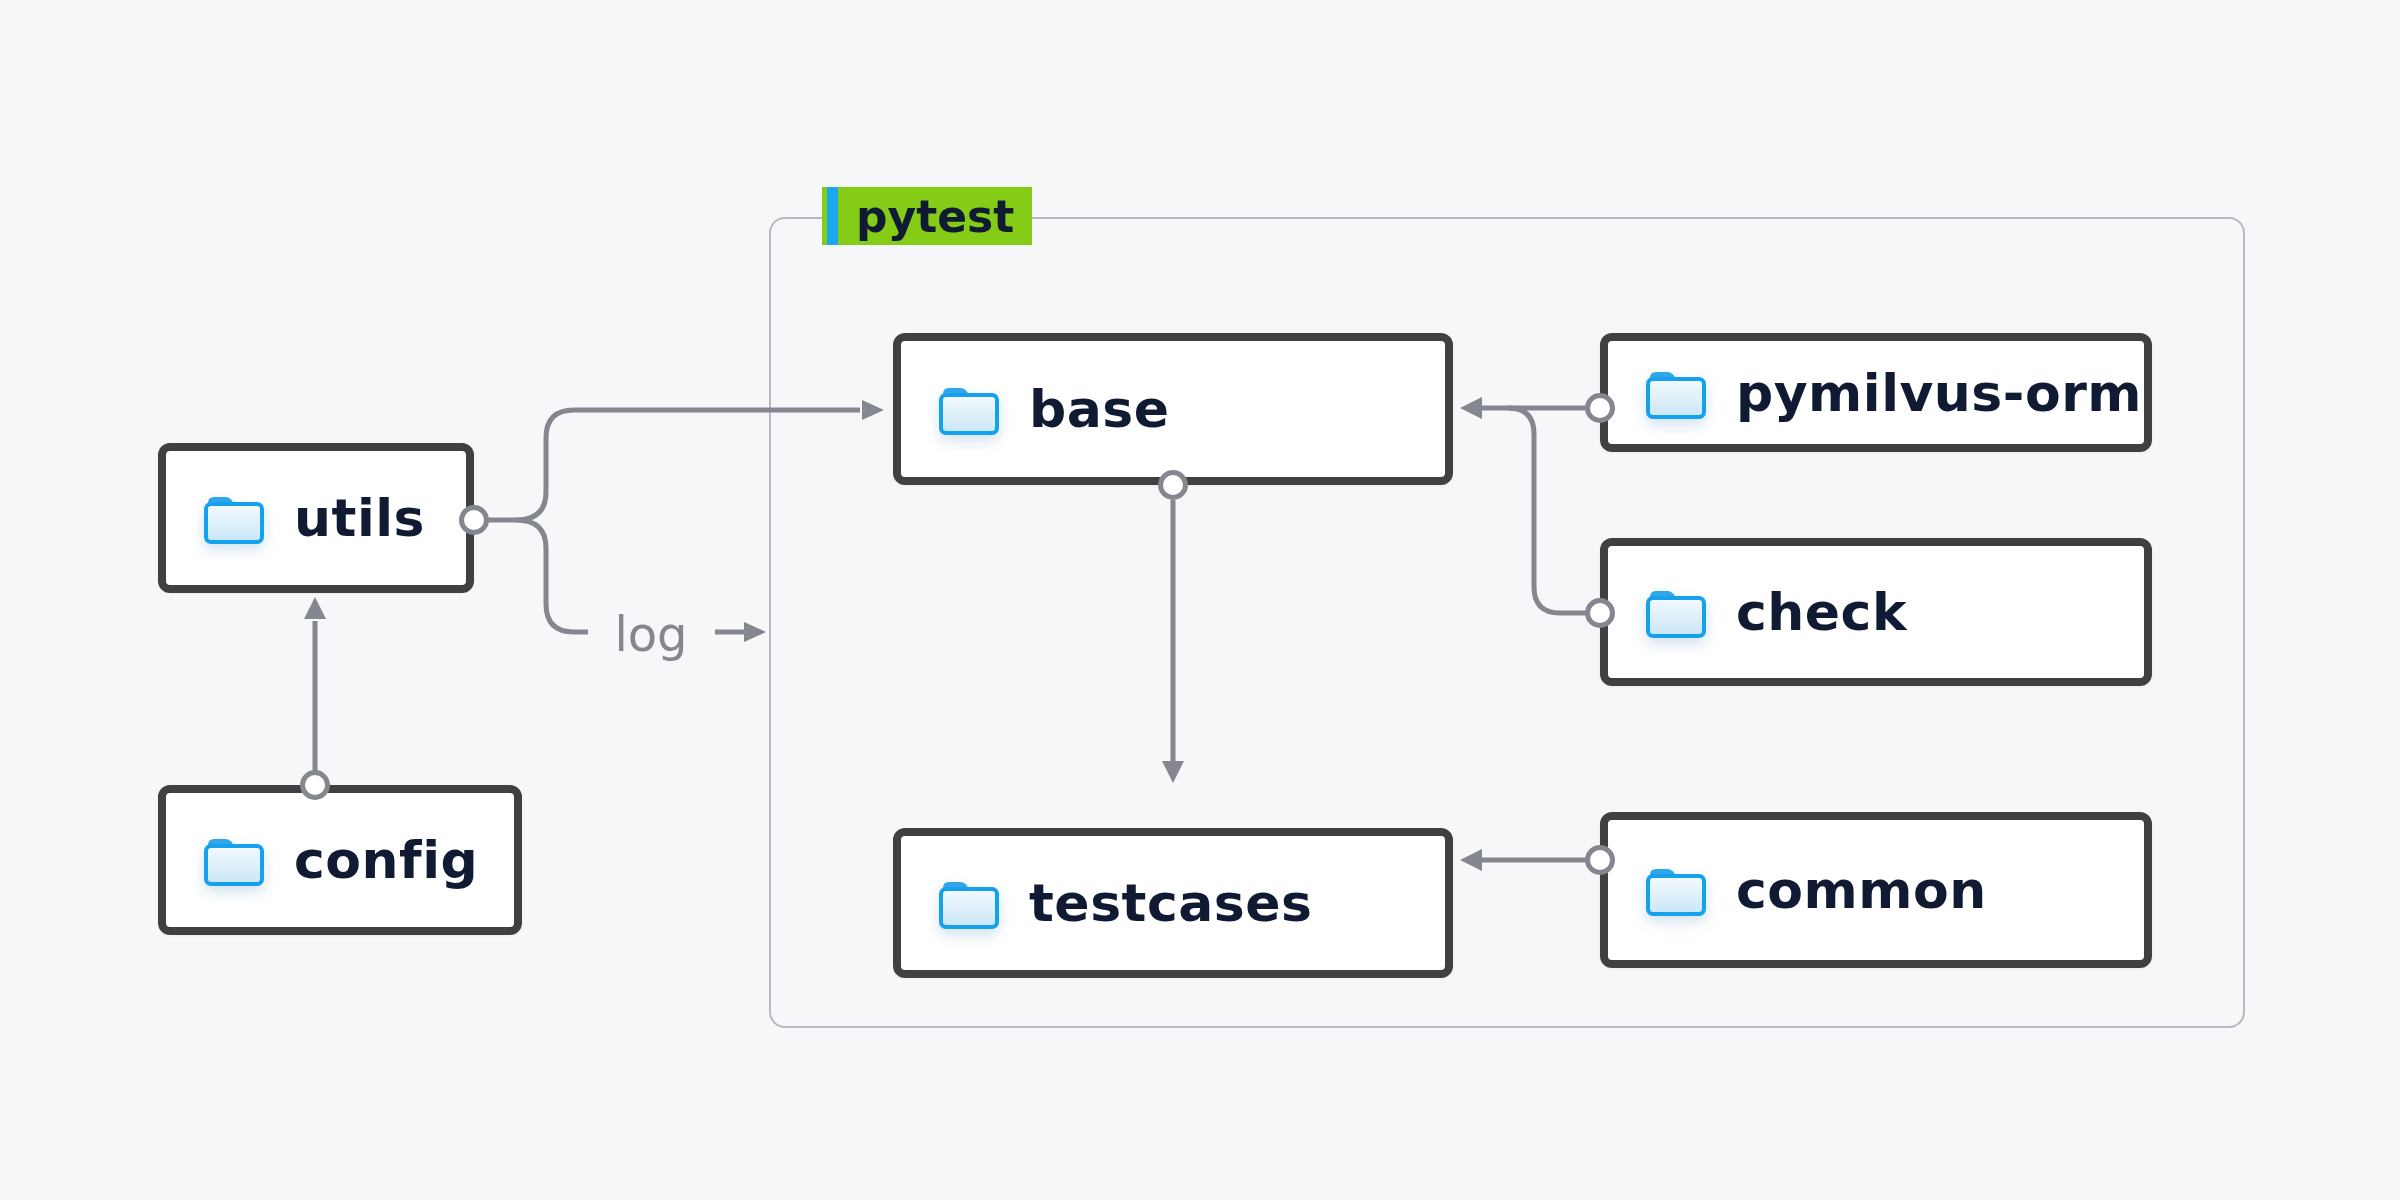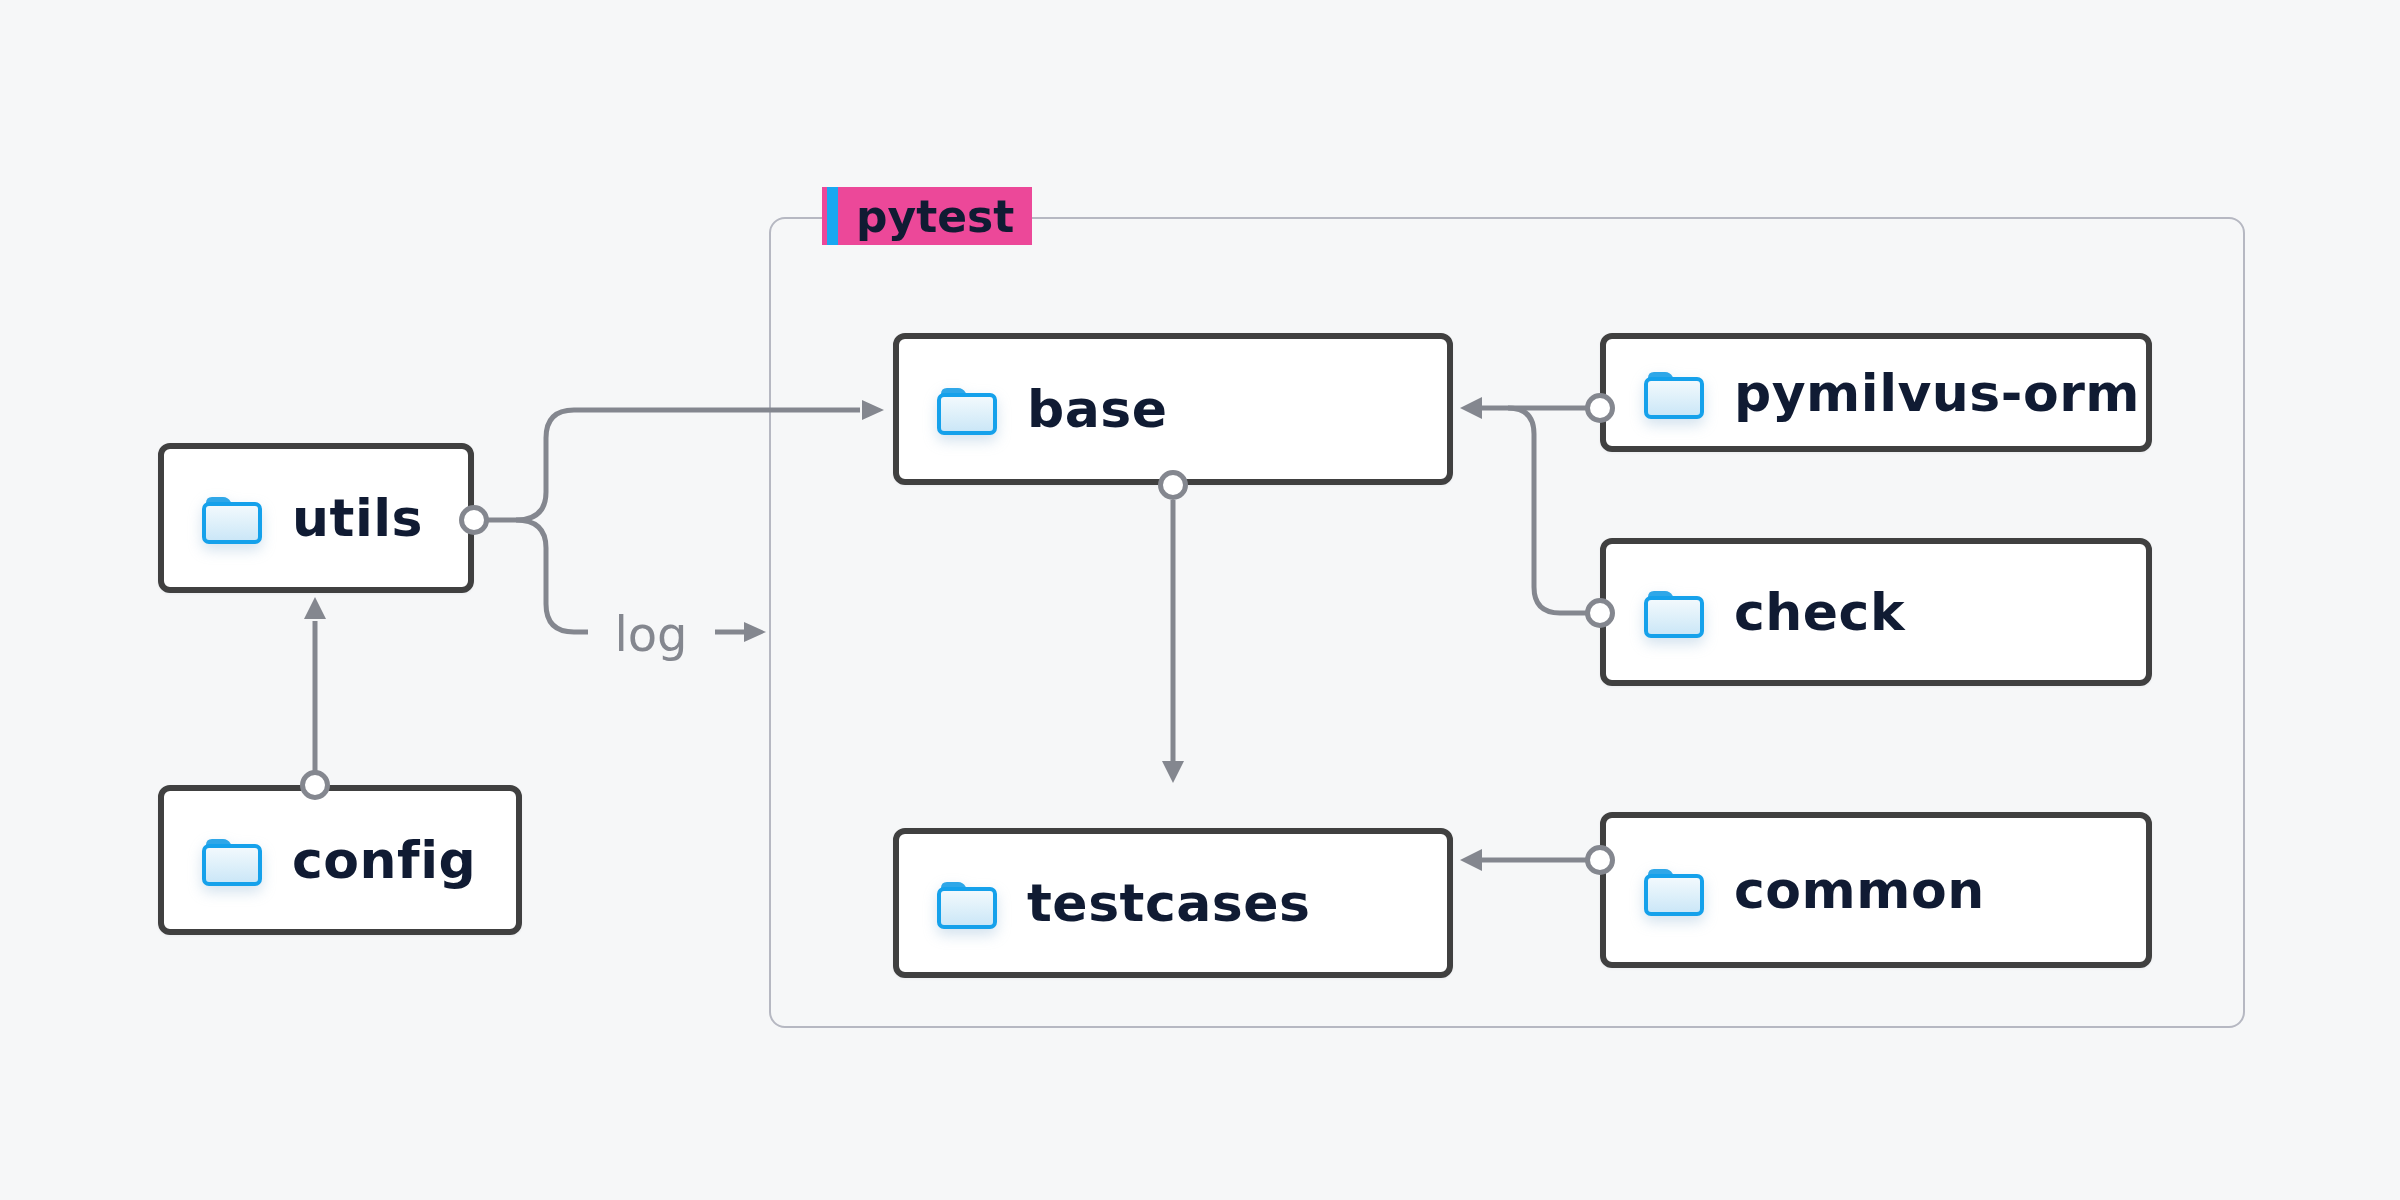--- a/index.html
+++ b/index.html
@@ -10,31 +10,31 @@
     position:relative;overflow:hidden;
   }
   .canvas{position:absolute;inset:0}
   .group{
     position:absolute;left:769px;top:217px;width:1476px;height:811px;
     border:2px solid #b6b8c2;border-radius:16px;z-index:1;box-sizing:border-box;
   }
   .group-label{
     position:absolute;left:822px;top:187px;height:58px;
     display:flex;align-items:center;gap:18px;
-    background:#ec4899;padding:0 18px 0 5px;z-index:4;
+    background:#84cc16;padding:0 18px 0 5px;z-index:4;
   }
   .group-label .bar{width:11px;height:58px;background:#19a8f1}
   .group-label .text{font-size:44px;font-weight:bold;color:#101b33;white-space:nowrap}
   .edges{position:absolute;left:0;top:0;z-index:3;pointer-events:none}
   .edges .l{stroke:#84878f;stroke-width:5;fill:none}
   .edges .a{fill:#84878f;stroke:none}
   .edges .c{fill:#ffffff;stroke:#84878f;stroke-width:5}
   .node{
     position:absolute;background:#ffffff;
-    border:6px solid #404040;border-radius:12px;
+    border:8px solid #404040;border-radius:12px;
     display:flex;align-items:center;padding-left:36px;gap:28px;
     box-sizing:border-box;z-index:2;
     box-shadow:0 1px 3px rgba(20,40,80,0.05);
   }
   .node .label{
     font-size:52px;font-weight:bold;color:#101b33;
     letter-spacing:0.5px;white-space:nowrap;
   }
   .folder{flex:0 0 auto;filter:drop-shadow(0 6px 7px rgba(110,160,200,0.30))}
   .log-label{

